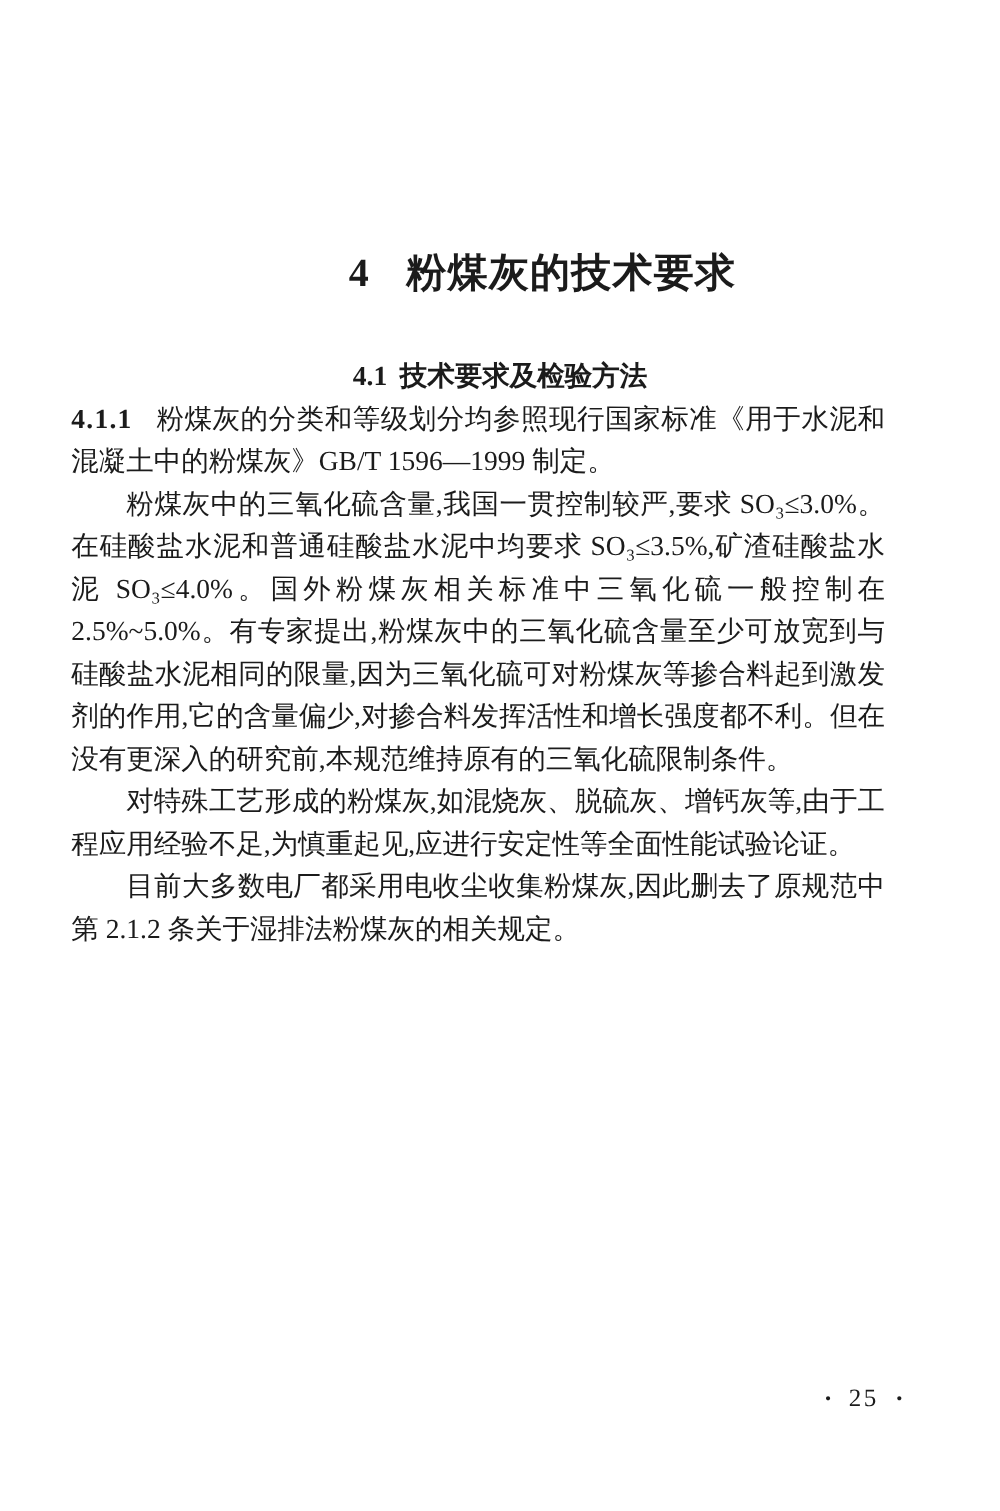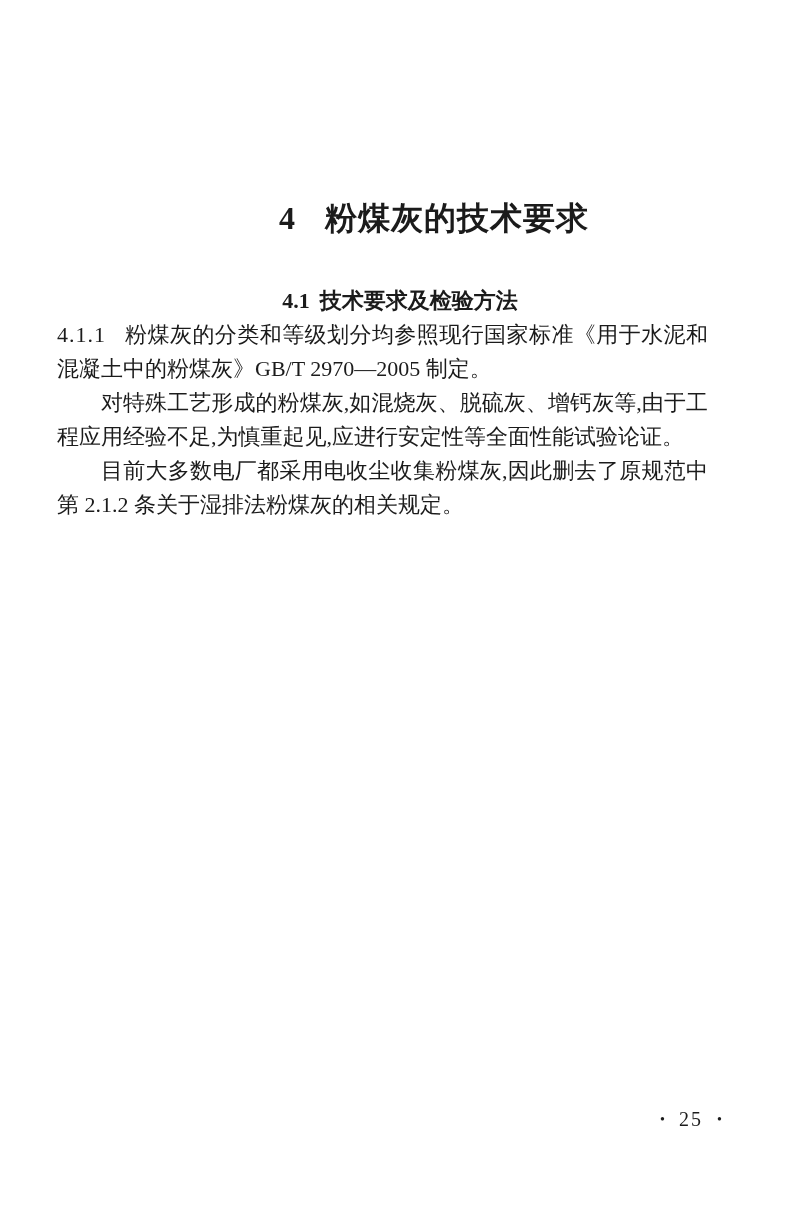--- a/index.html
+++ b/index.html
@@ -65,21 +65,21 @@
     margin: 0;
     font-size: 22px;
     line-height: 34px;
     text-align: justify;
     text-indent: 2em;
   }
   .body-text p.clause-paragraph {
     text-indent: 0;
   }
   .clause-label {
-    font-weight: normal;
+    font-weight: bold;
     margin-right: 0.85em;
     letter-spacing: 1px;
   }
   .page-number {
     position: absolute;
     top: 1108px;
     left: 660px;
     font-size: 20px;
     white-space: nowrap;
   }
@@ -101,22 +101,23 @@
     <span class="chapter-number">4</span><span class="chapter-title-text">粉煤灰的技术要求</span>
   </h1>
 
   <h2 class="section-heading">
     <span class="section-number">4.1</span><span class="section-title-text">技术要求及检验方法</span>
   </h2>
 
   <div class="content">
     <div class="body-text">
       <p class="clause-paragraph">
-        <span class="clause-label">4.1.1</span><span>粉煤灰的分类和等级划分均参照现行国家标准《用于水泥和混凝土中的粉煤灰》GB/T 2970—2005 制定。</span>
+        <span class="clause-label">4.1.1</span><span>粉煤灰的分类和等级划分均参照现行国家标准《用于水泥和混凝土中的粉煤灰》GB/T 1596—1999 制定。</span>
       </p>
+      <p>粉煤灰中的三氧化硫含量,我国一贯控制较严,要求 SO₃≤3.0%。在硅酸盐水泥和普通硅酸盐水泥中均要求 SO₃≤3.5%,矿渣硅酸盐水泥 SO₃≤4.0%。国外粉煤灰相关标准中三氧化硫一般控制在 2.5%~5.0%。有专家提出,粉煤灰中的三氧化硫含量至少可放宽到与硅酸盐水泥相同的限量,因为三氧化硫可对粉煤灰等掺合料起到激发剂的作用,它的含量偏少,对掺合料发挥活性和增长强度都不利。但在没有更深入的研究前,本规范维持原有的三氧化硫限制条件。</p>
       <p>对特殊工艺形成的粉煤灰,如混烧灰、脱硫灰、增钙灰等,由于工程应用经验不足,为慎重起见,应进行安定性等全面性能试验论证。</p>
       <p>目前大多数电厂都采用电收尘收集粉煤灰,因此删去了原规范中第 2.1.2 条关于湿排法粉煤灰的相关规定。</p>
     </div>
   </div>
 
   <div class="page-number">
     <span class="dot">•</span><span class="num">25</span><span class="dot">•</span>
   </div>
 
 </div>

